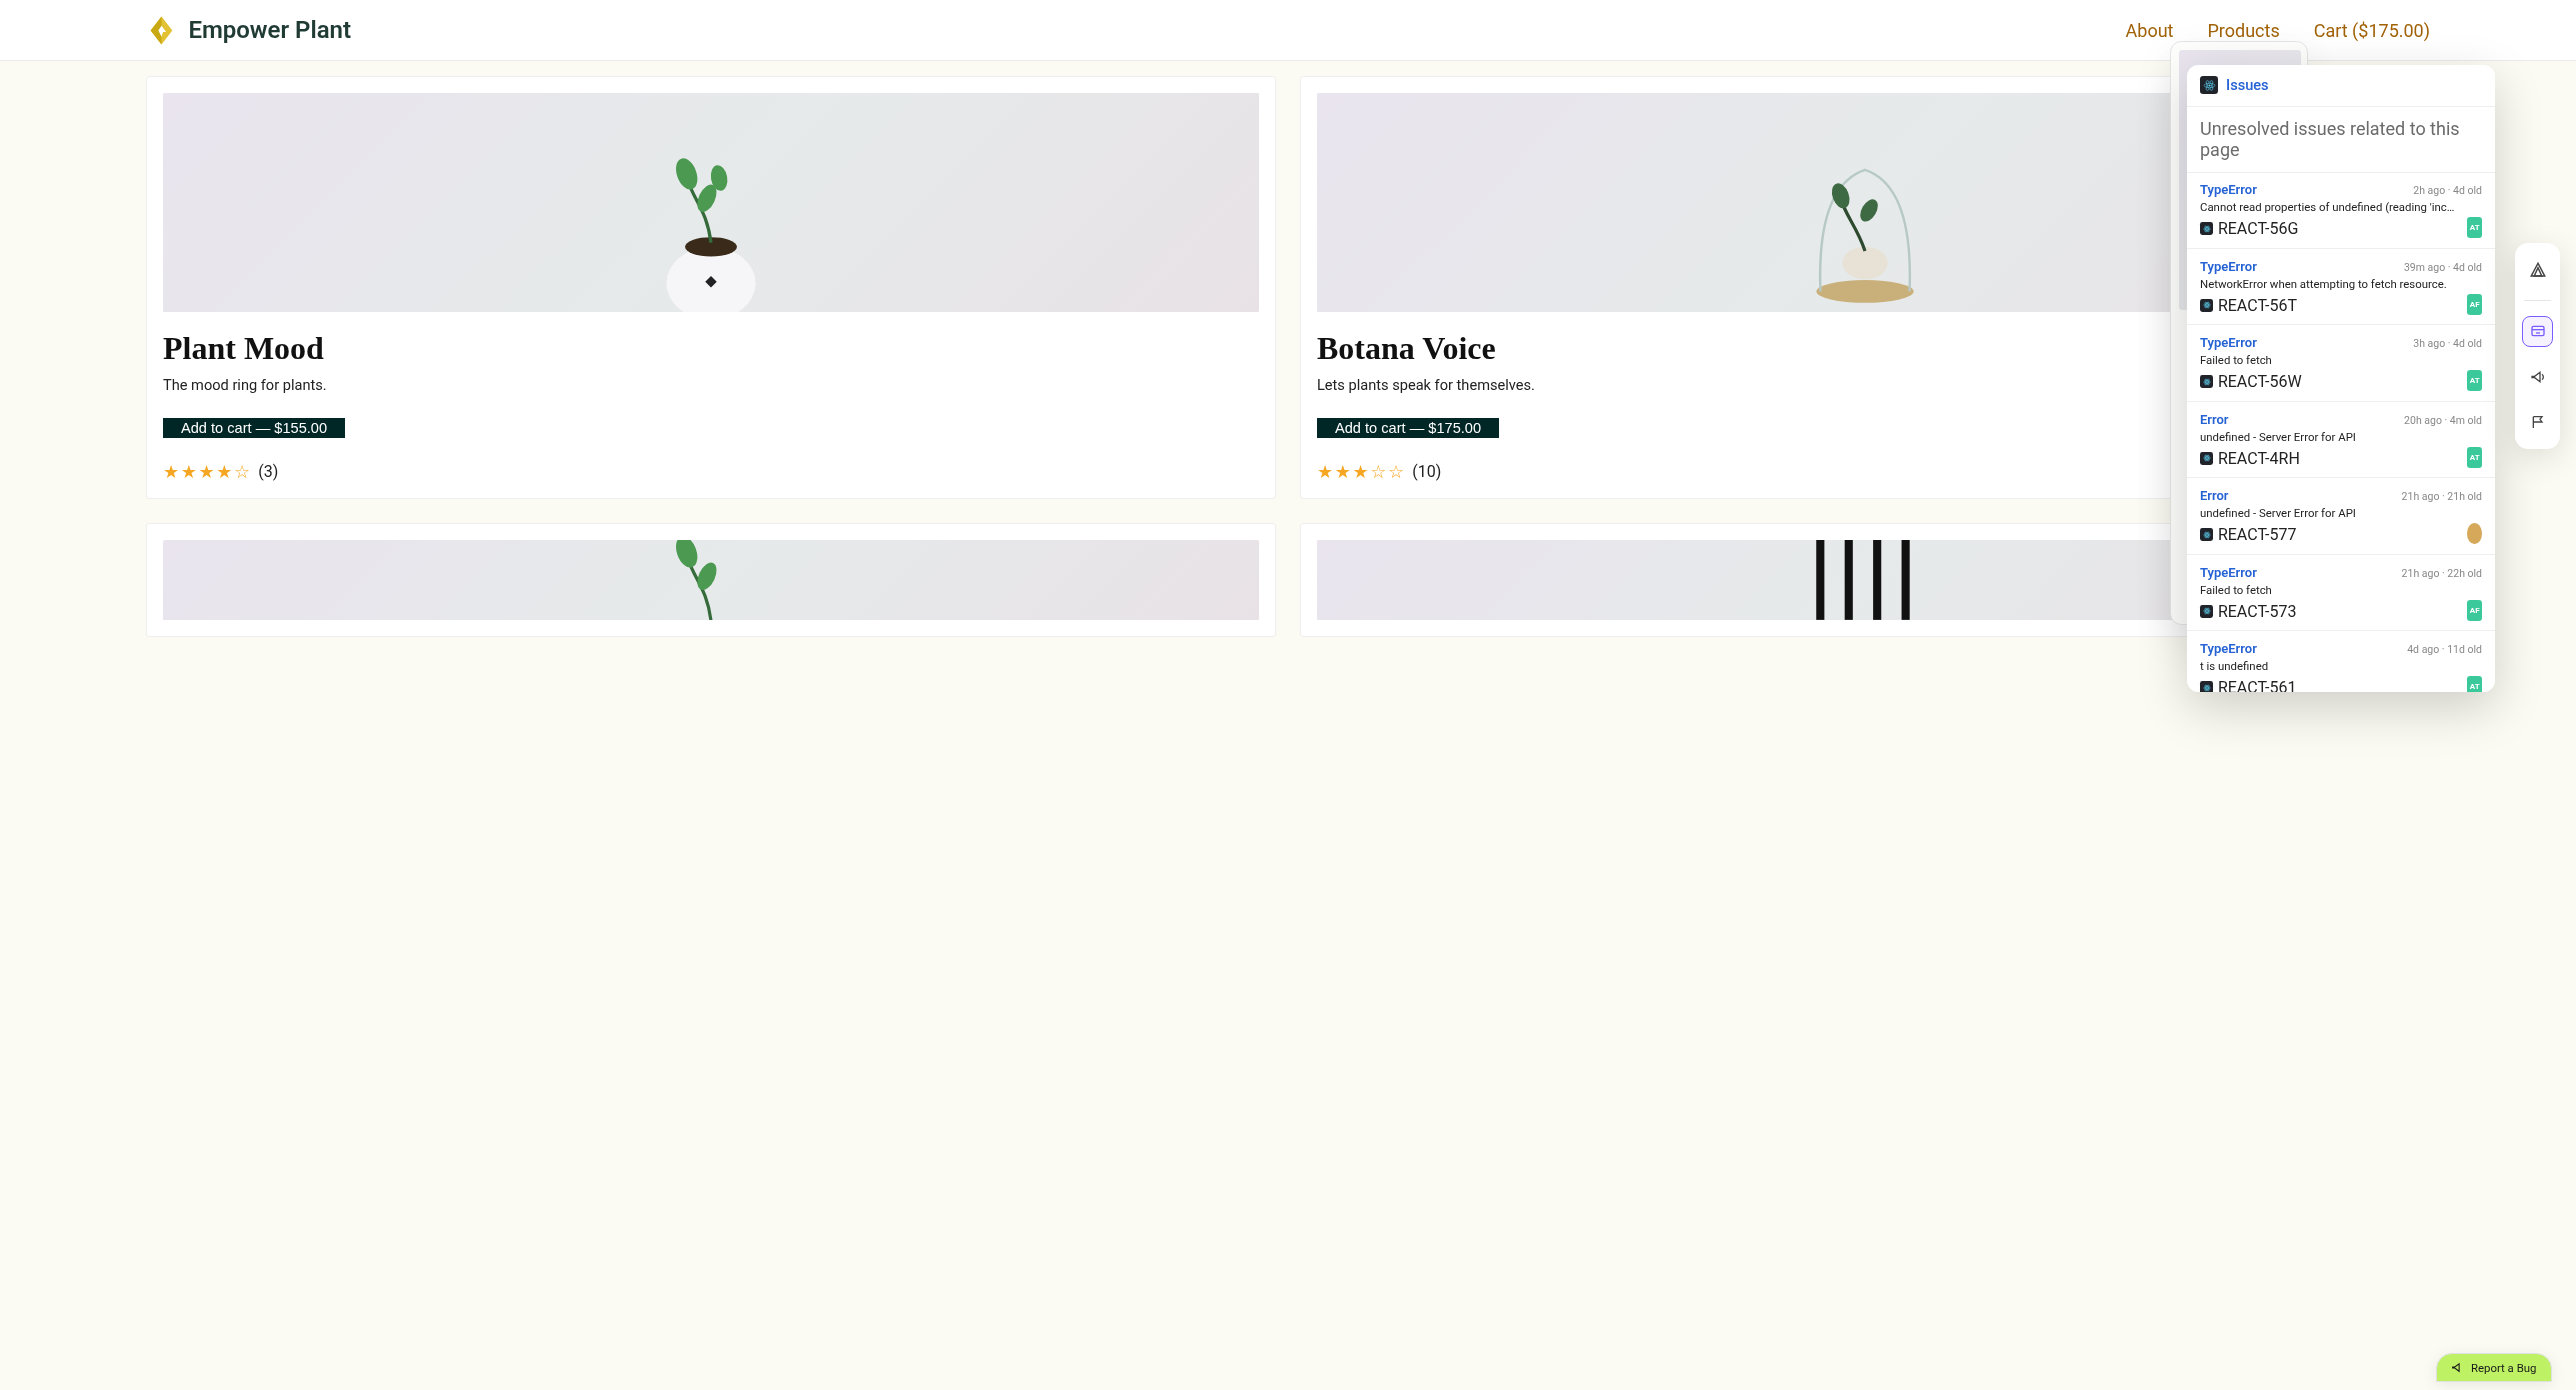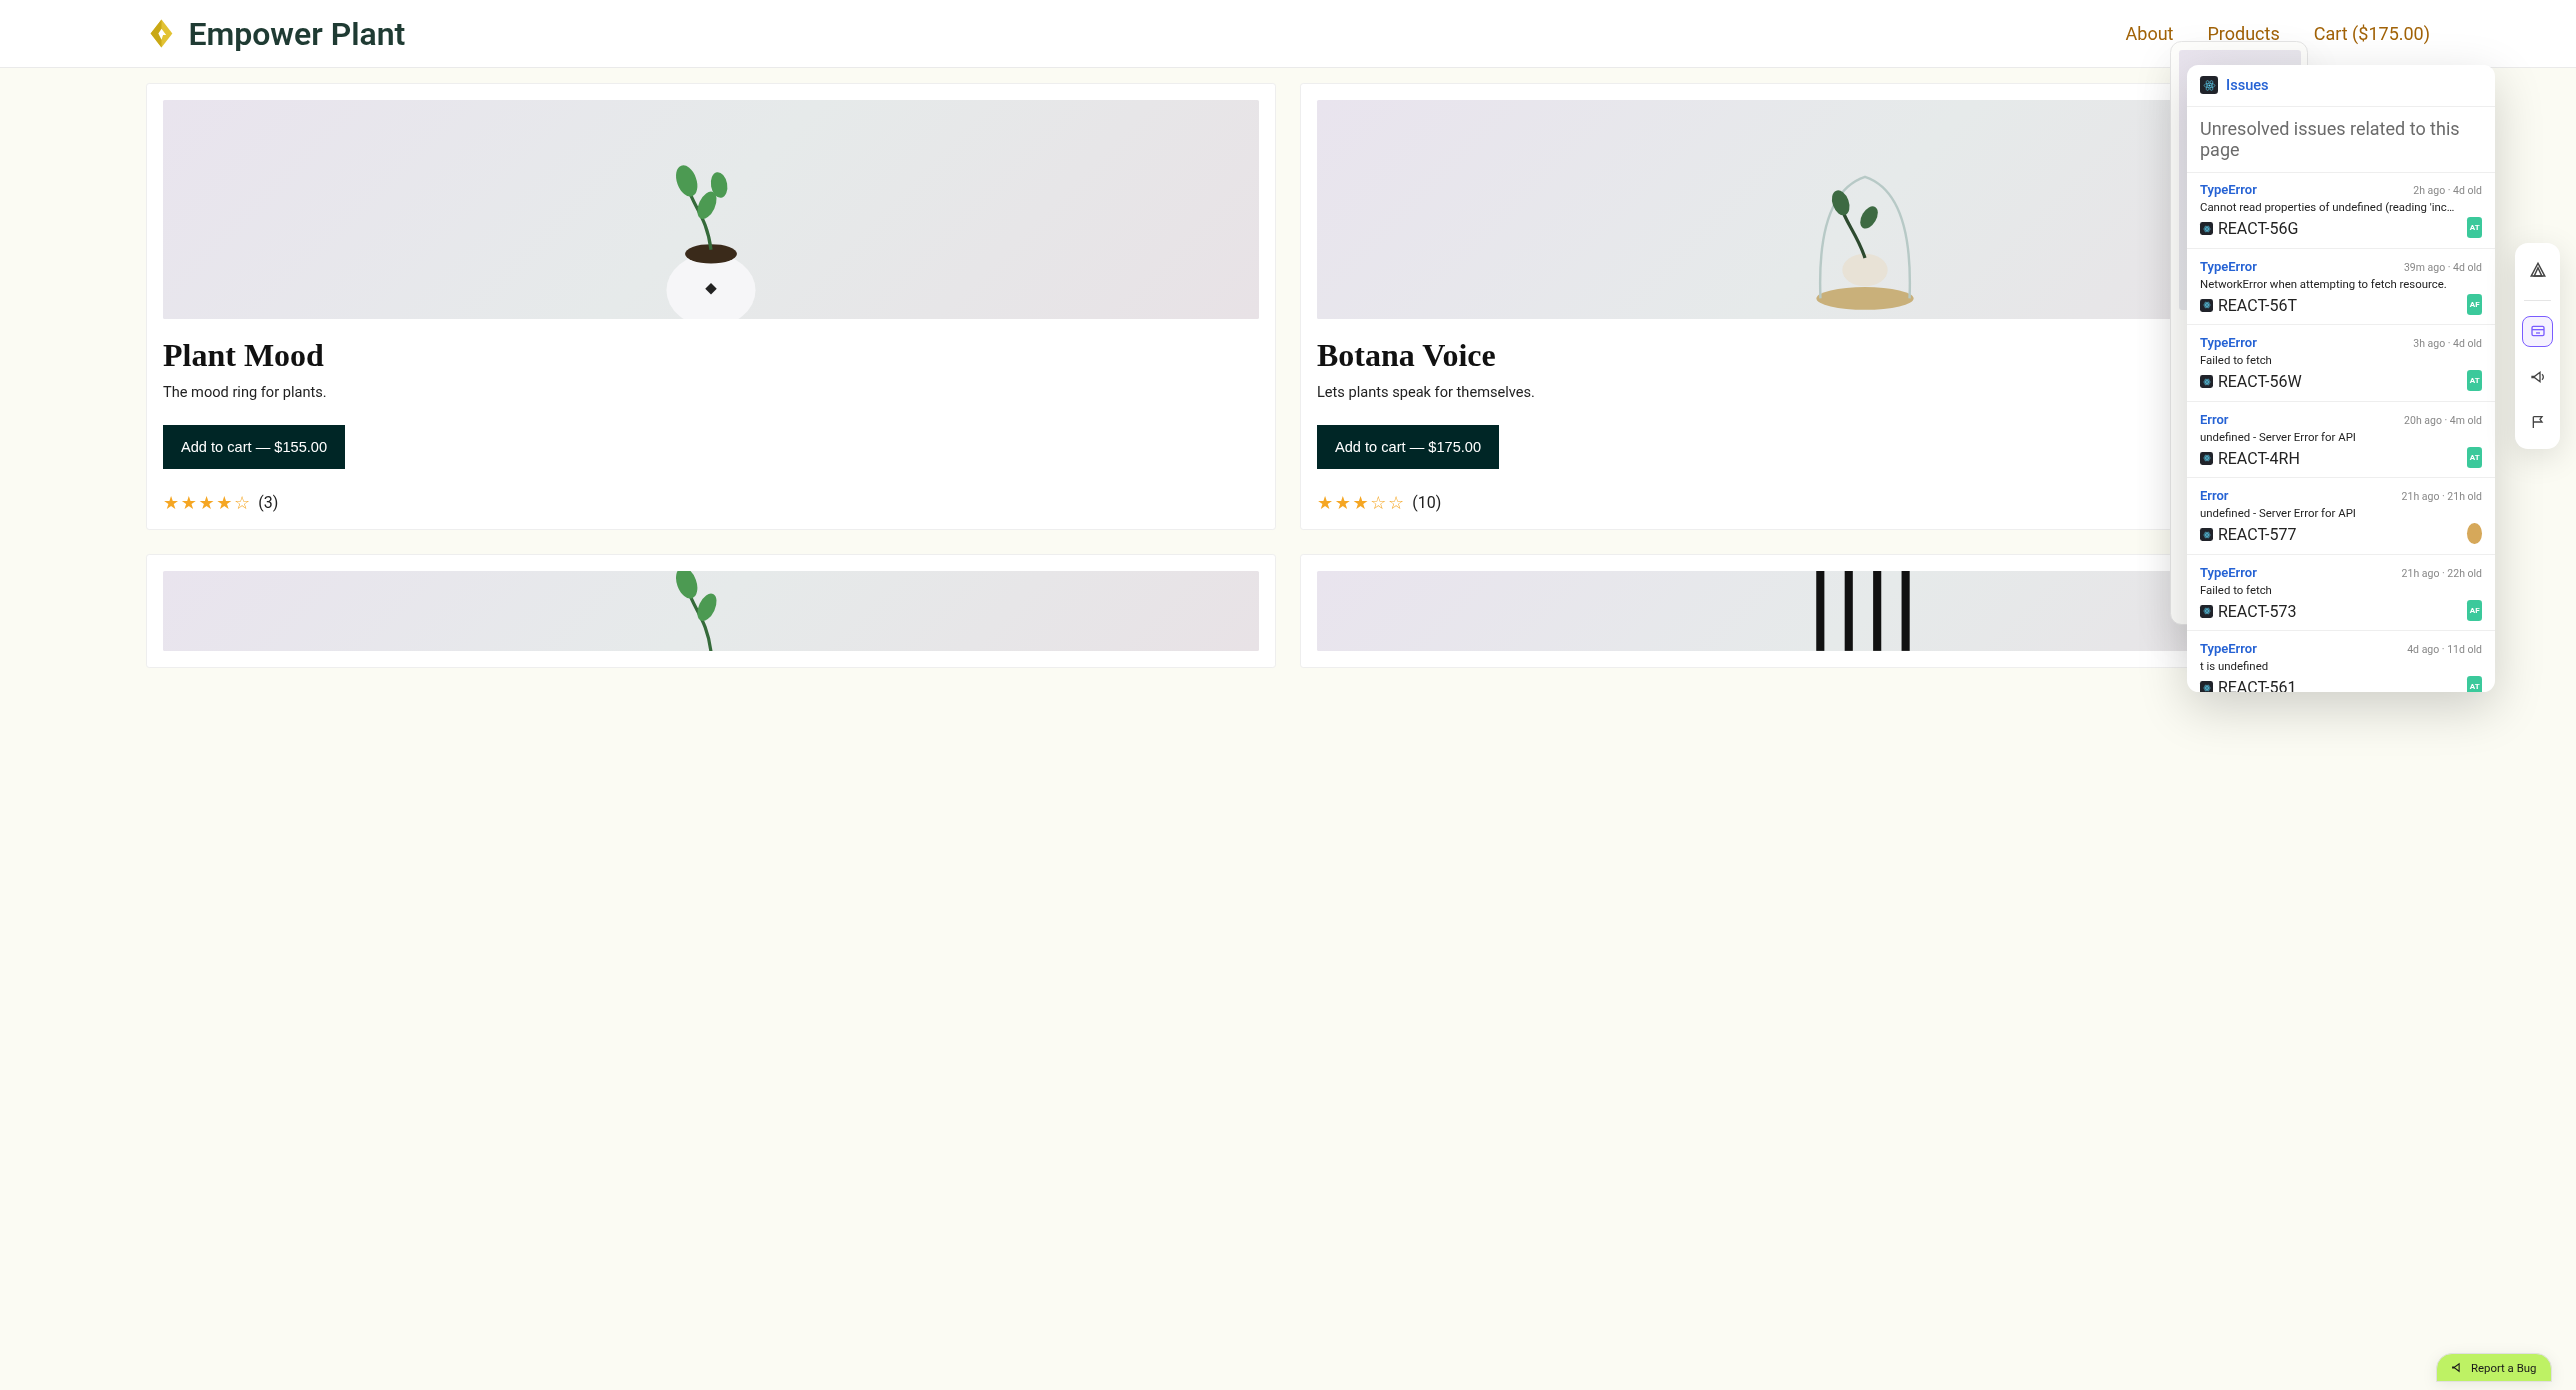--- a/index.html
+++ b/index.html
@@ -23,21 +23,21 @@
   }
   .brand {
     display: flex;
     align-items: center;
     gap: 11.4px;
   }
   .brand-logo {
     width: 31px; height: 31px;
   }
   .brand-name {
-    font-size: 32px;
+    font-size: 24px;
     font-weight: 600;
     color: #1f3b33;
   }
   .nav {
     display: flex;
     gap: 34px;
     font-size: 18px;
     color: #a16207;
   }
   .nav a { color: inherit; text-decoration: none; cursor: pointer; }
@@ -70,21 +70,21 @@
     font-size: 32px;
     font-weight: 700;
     margin: 18px 0 9.7px;
     color:#111;
   }
   .card-desc { font-size: 14.6px; color:#222; margin-bottom:24px; }
   .add-btn {
     background:#002626;
     color:#fff;
     border:none;
-    padding:14px 18px;
+    padding:2px 18px;
     font-size:14.6px;
     cursor:pointer;
     align-self:flex-start;
     margin-bottom:23px;
   }
   .rating { font-size:18px; color:#f5a623; display:flex; align-items:center; gap:6.5px;}
   .rating .count { color:#222; font-size:16px;}
   .star { letter-spacing:1.6px; }
 
   

